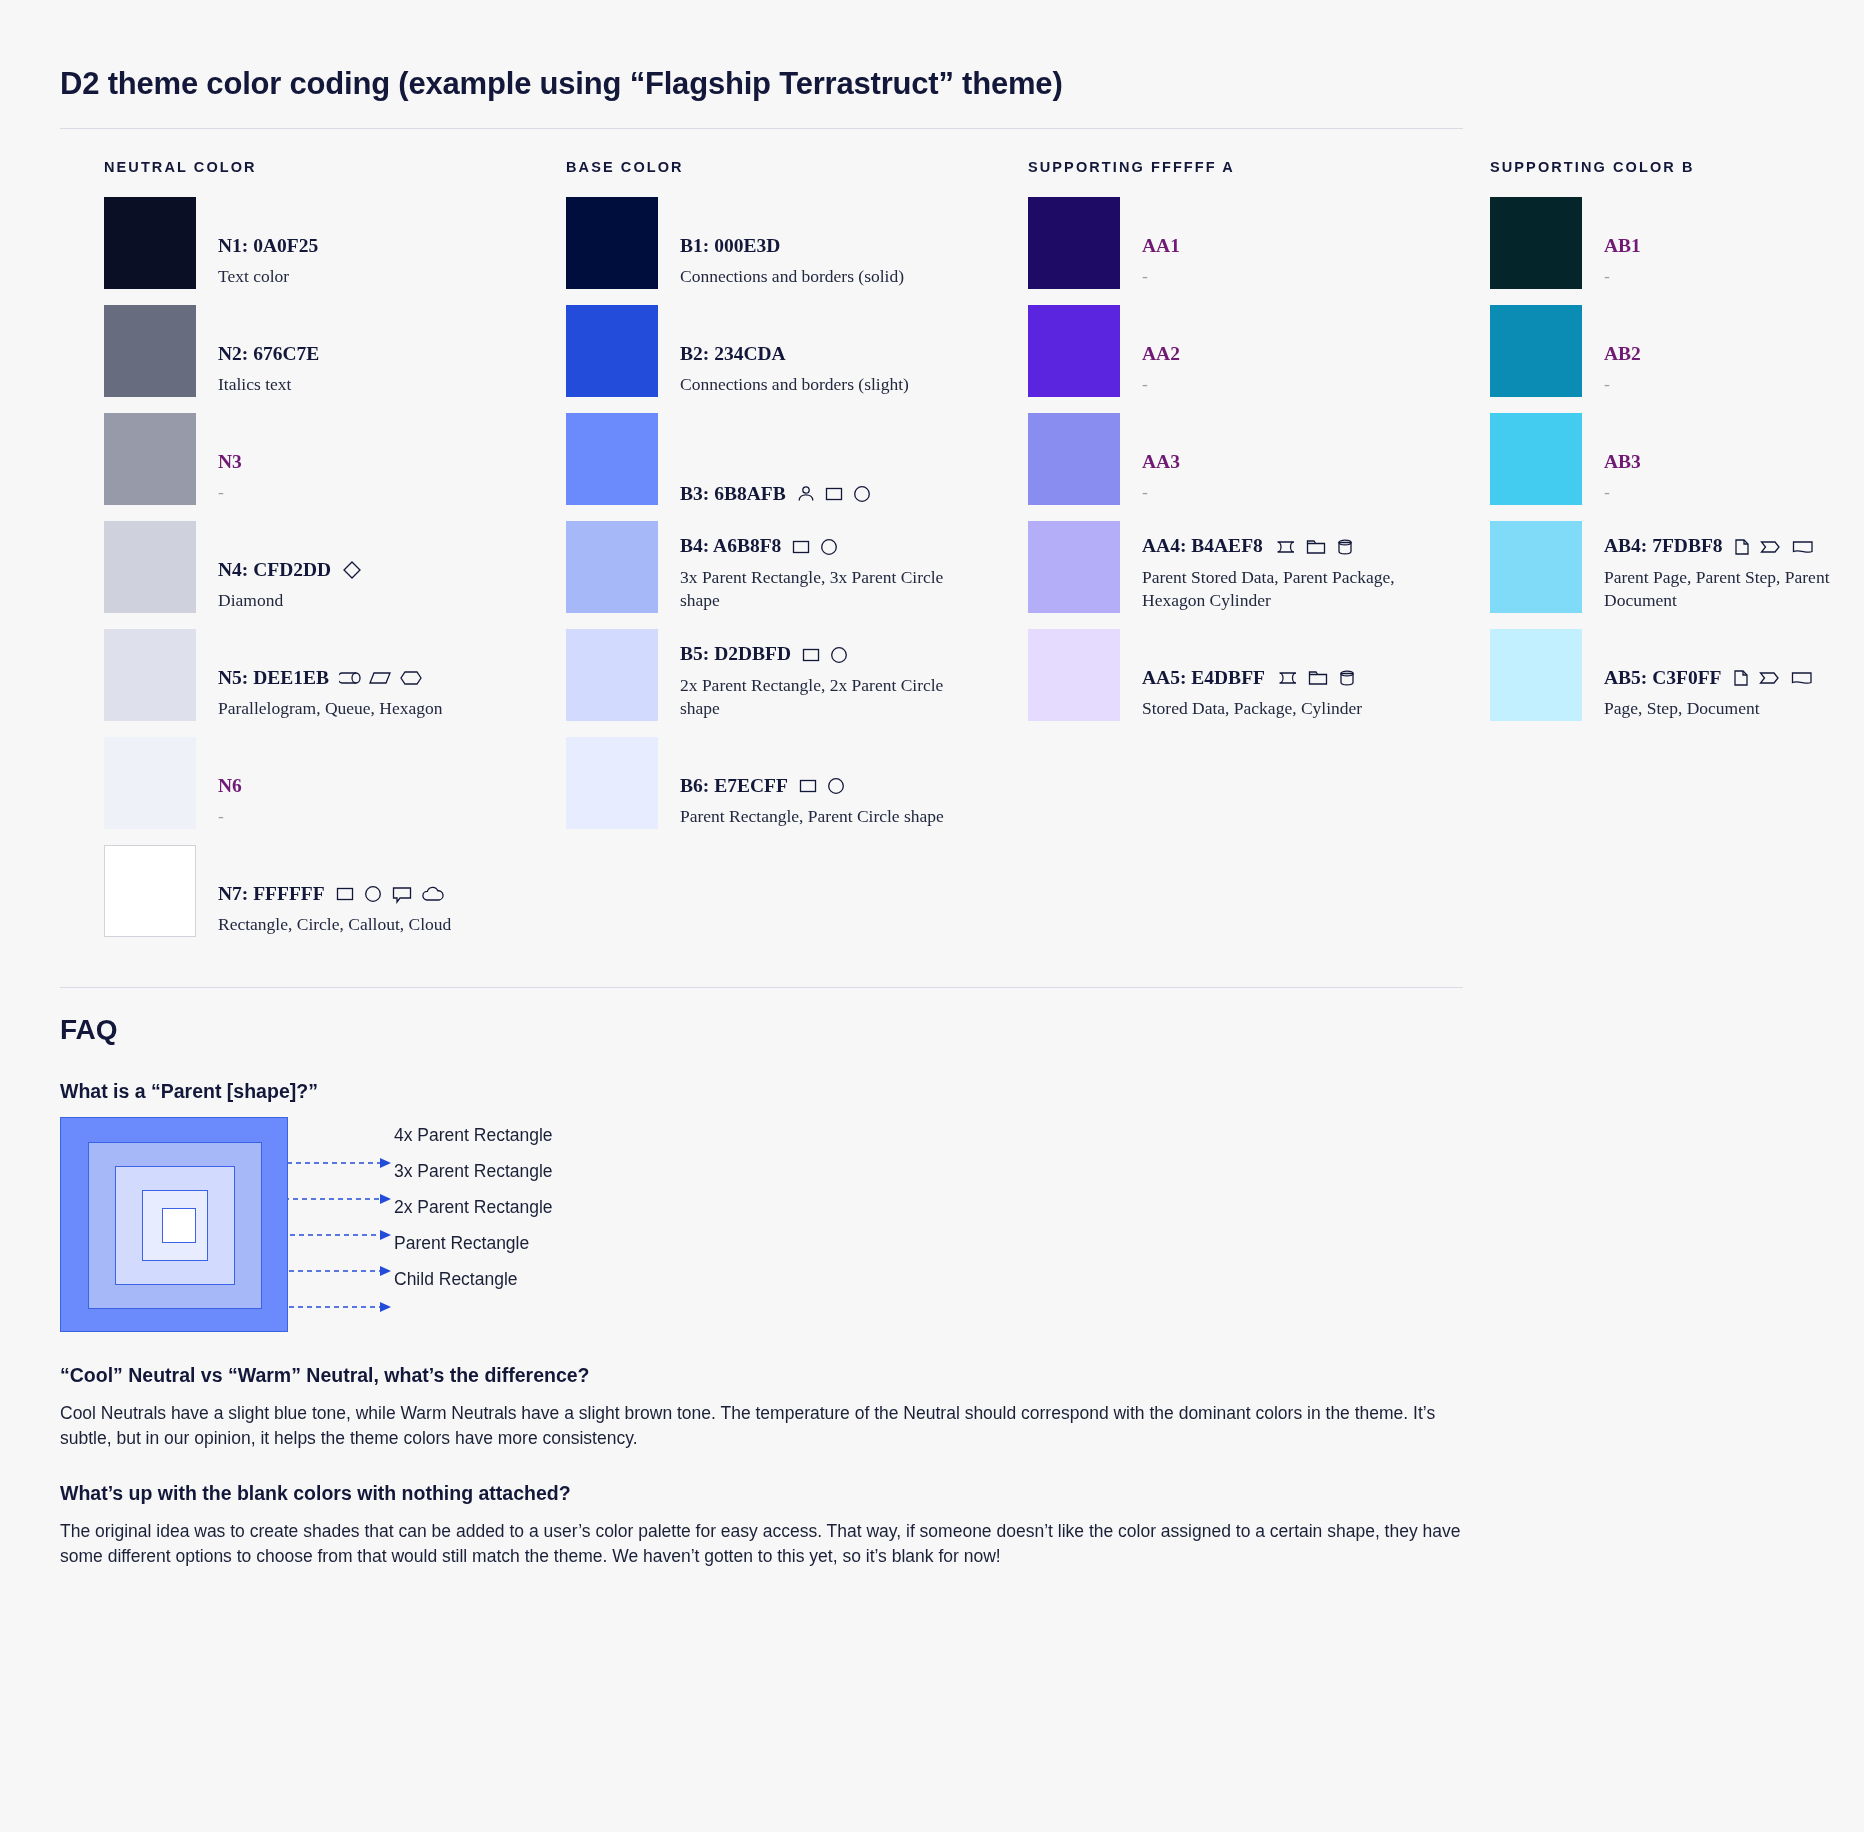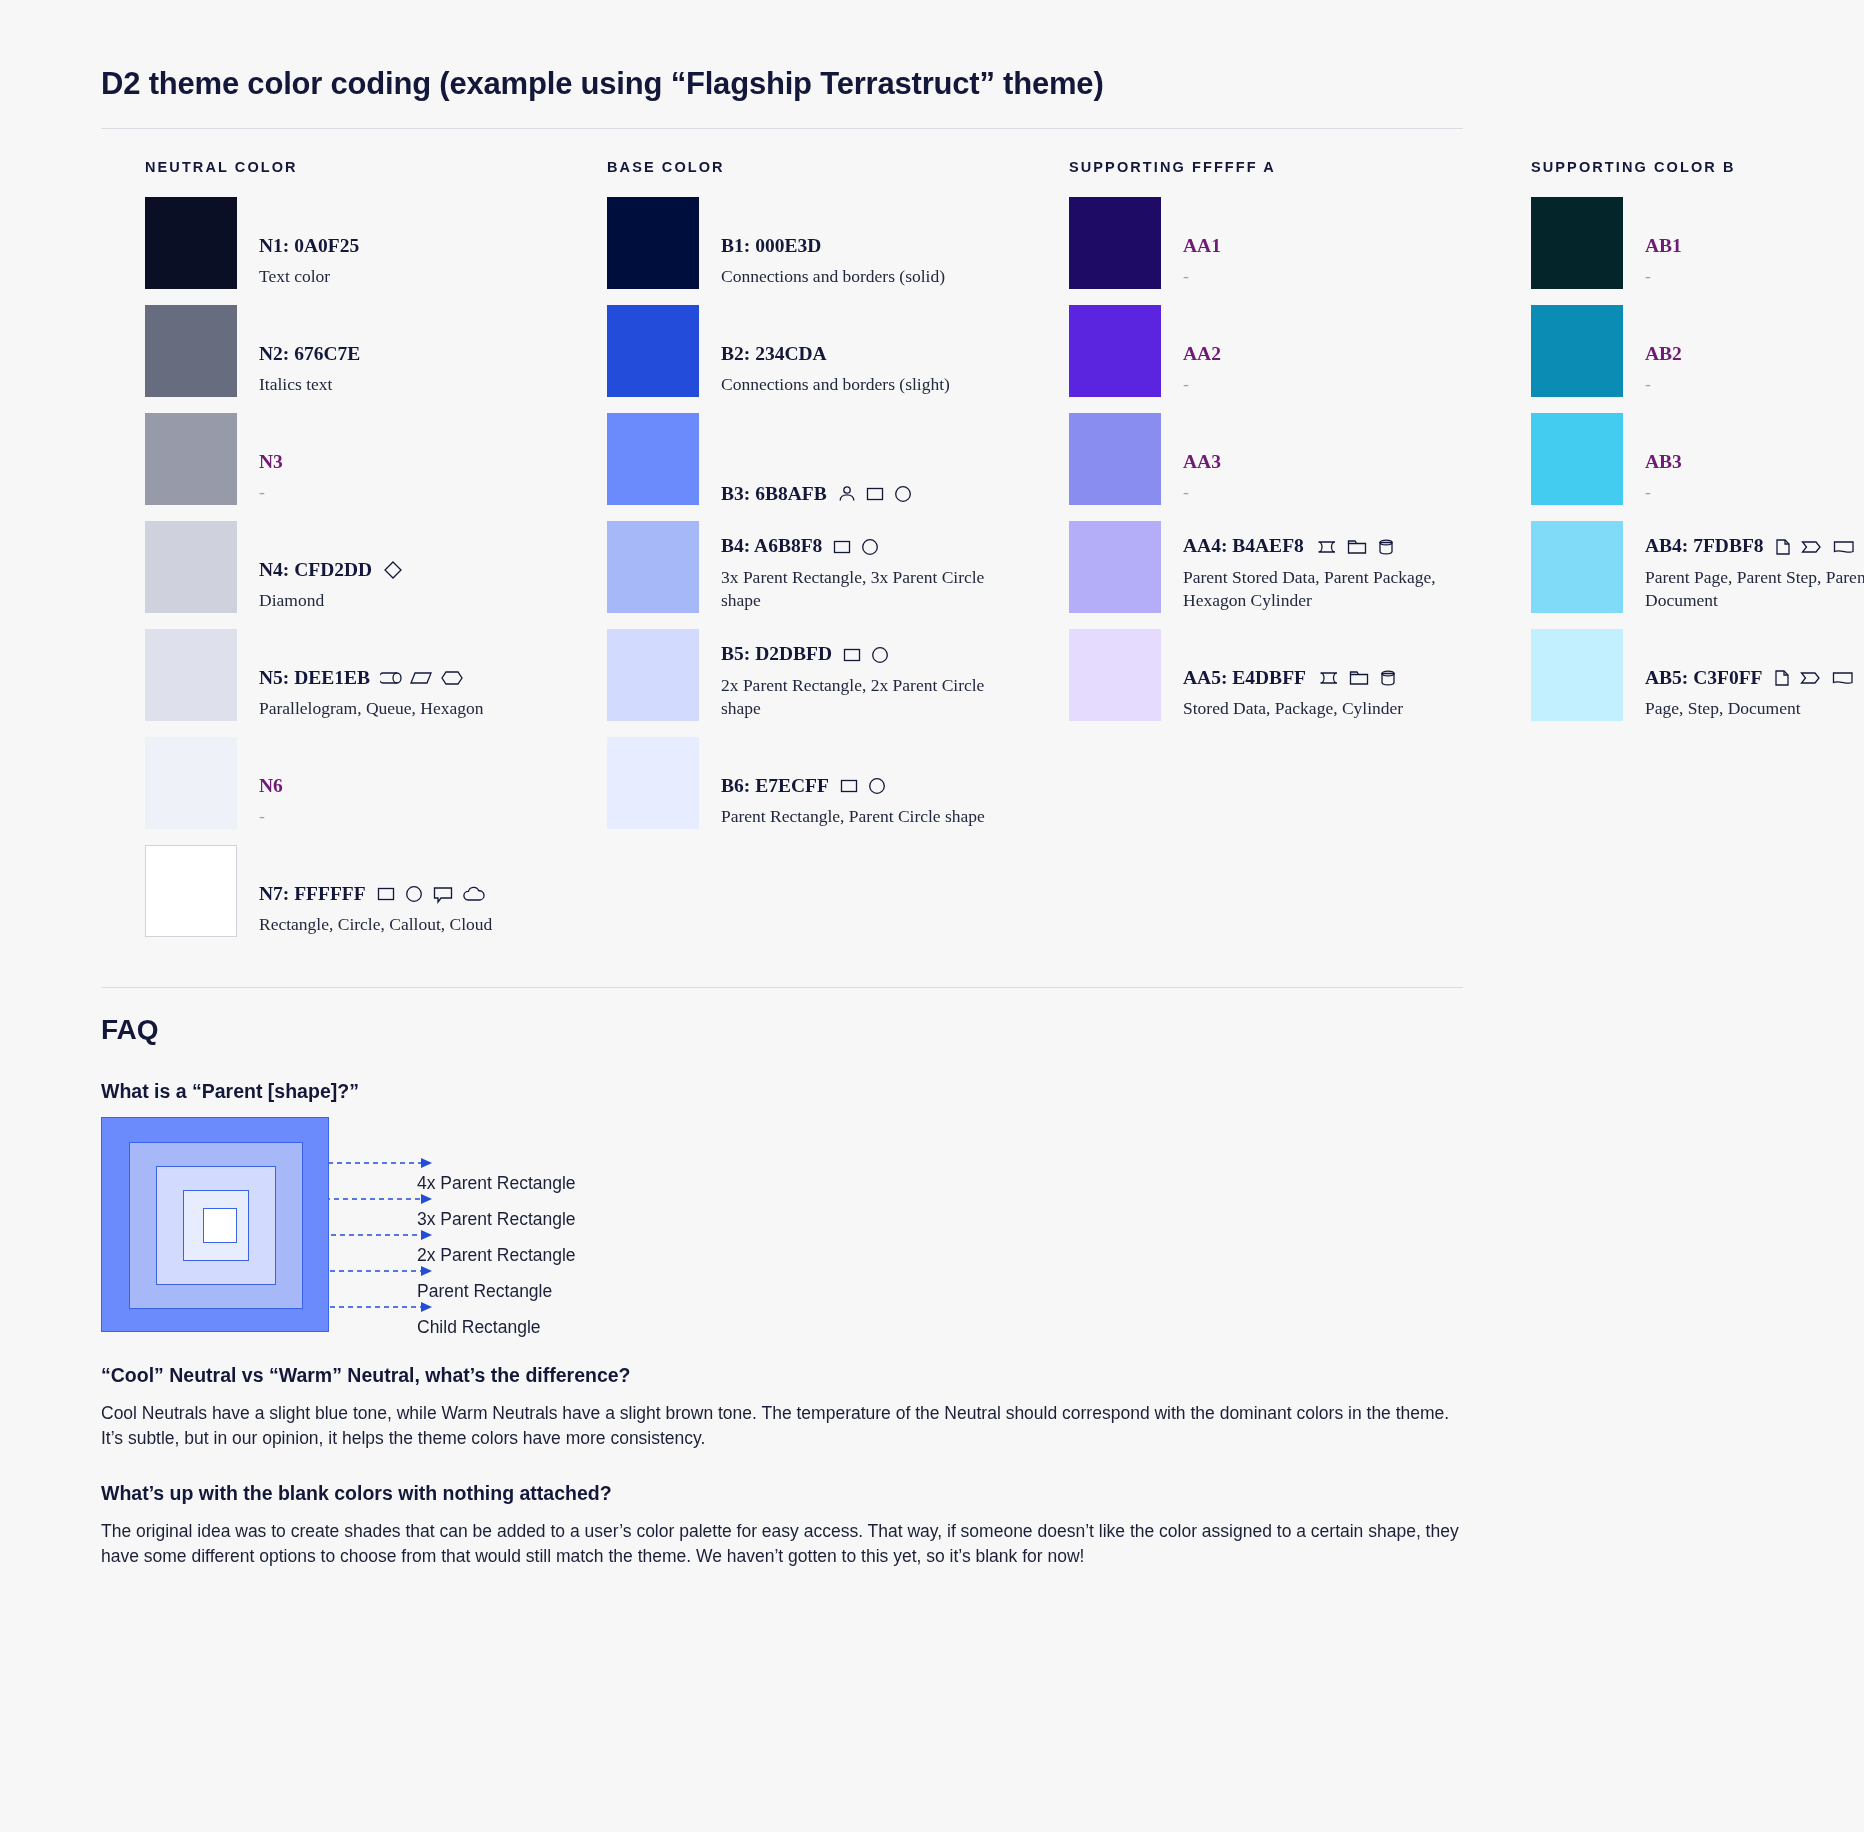--- a/index.html
+++ b/index.html
@@ -10,21 +10,21 @@
   body {
     width: 1864px;
     min-height: 1832px;
     font-family: "Liberation Sans", sans-serif;
     color: #0a0f25;
     -webkit-font-smoothing: antialiased;
   }
   .page {
     width: 1527px;
     box-sizing: border-box;
-    padding: 56px 64px 40px 101px;
+    padding: 56px 64px 40px 60px;
   }
   h1.title {
     font-size: 31px;
     font-weight: bold;
     letter-spacing: -0.2px;
     margin: 10px 0 26px 0;
     color: #13183a;
   }
   .rule {
     border: none;
@@ -174,23 +174,22 @@
     left: 101px;
     top: 90px;
     width: 34px;
     height: 35px;
     background: #ffffff;
     border: 1px solid #3b63e8;
     box-sizing: border-box;
   }
   .nest-labels {
     position: absolute;
-    left: 316px;
+    left: 334px;
     top: 0;
-    margin-top: 48px;
   }
   .nest-label {
     font-size: 17.5px;
     color: #1b2038;
     height: 36px;
     line-height: 36px;
   }
   .nest-svg {
     position: absolute;
     left: 0;

